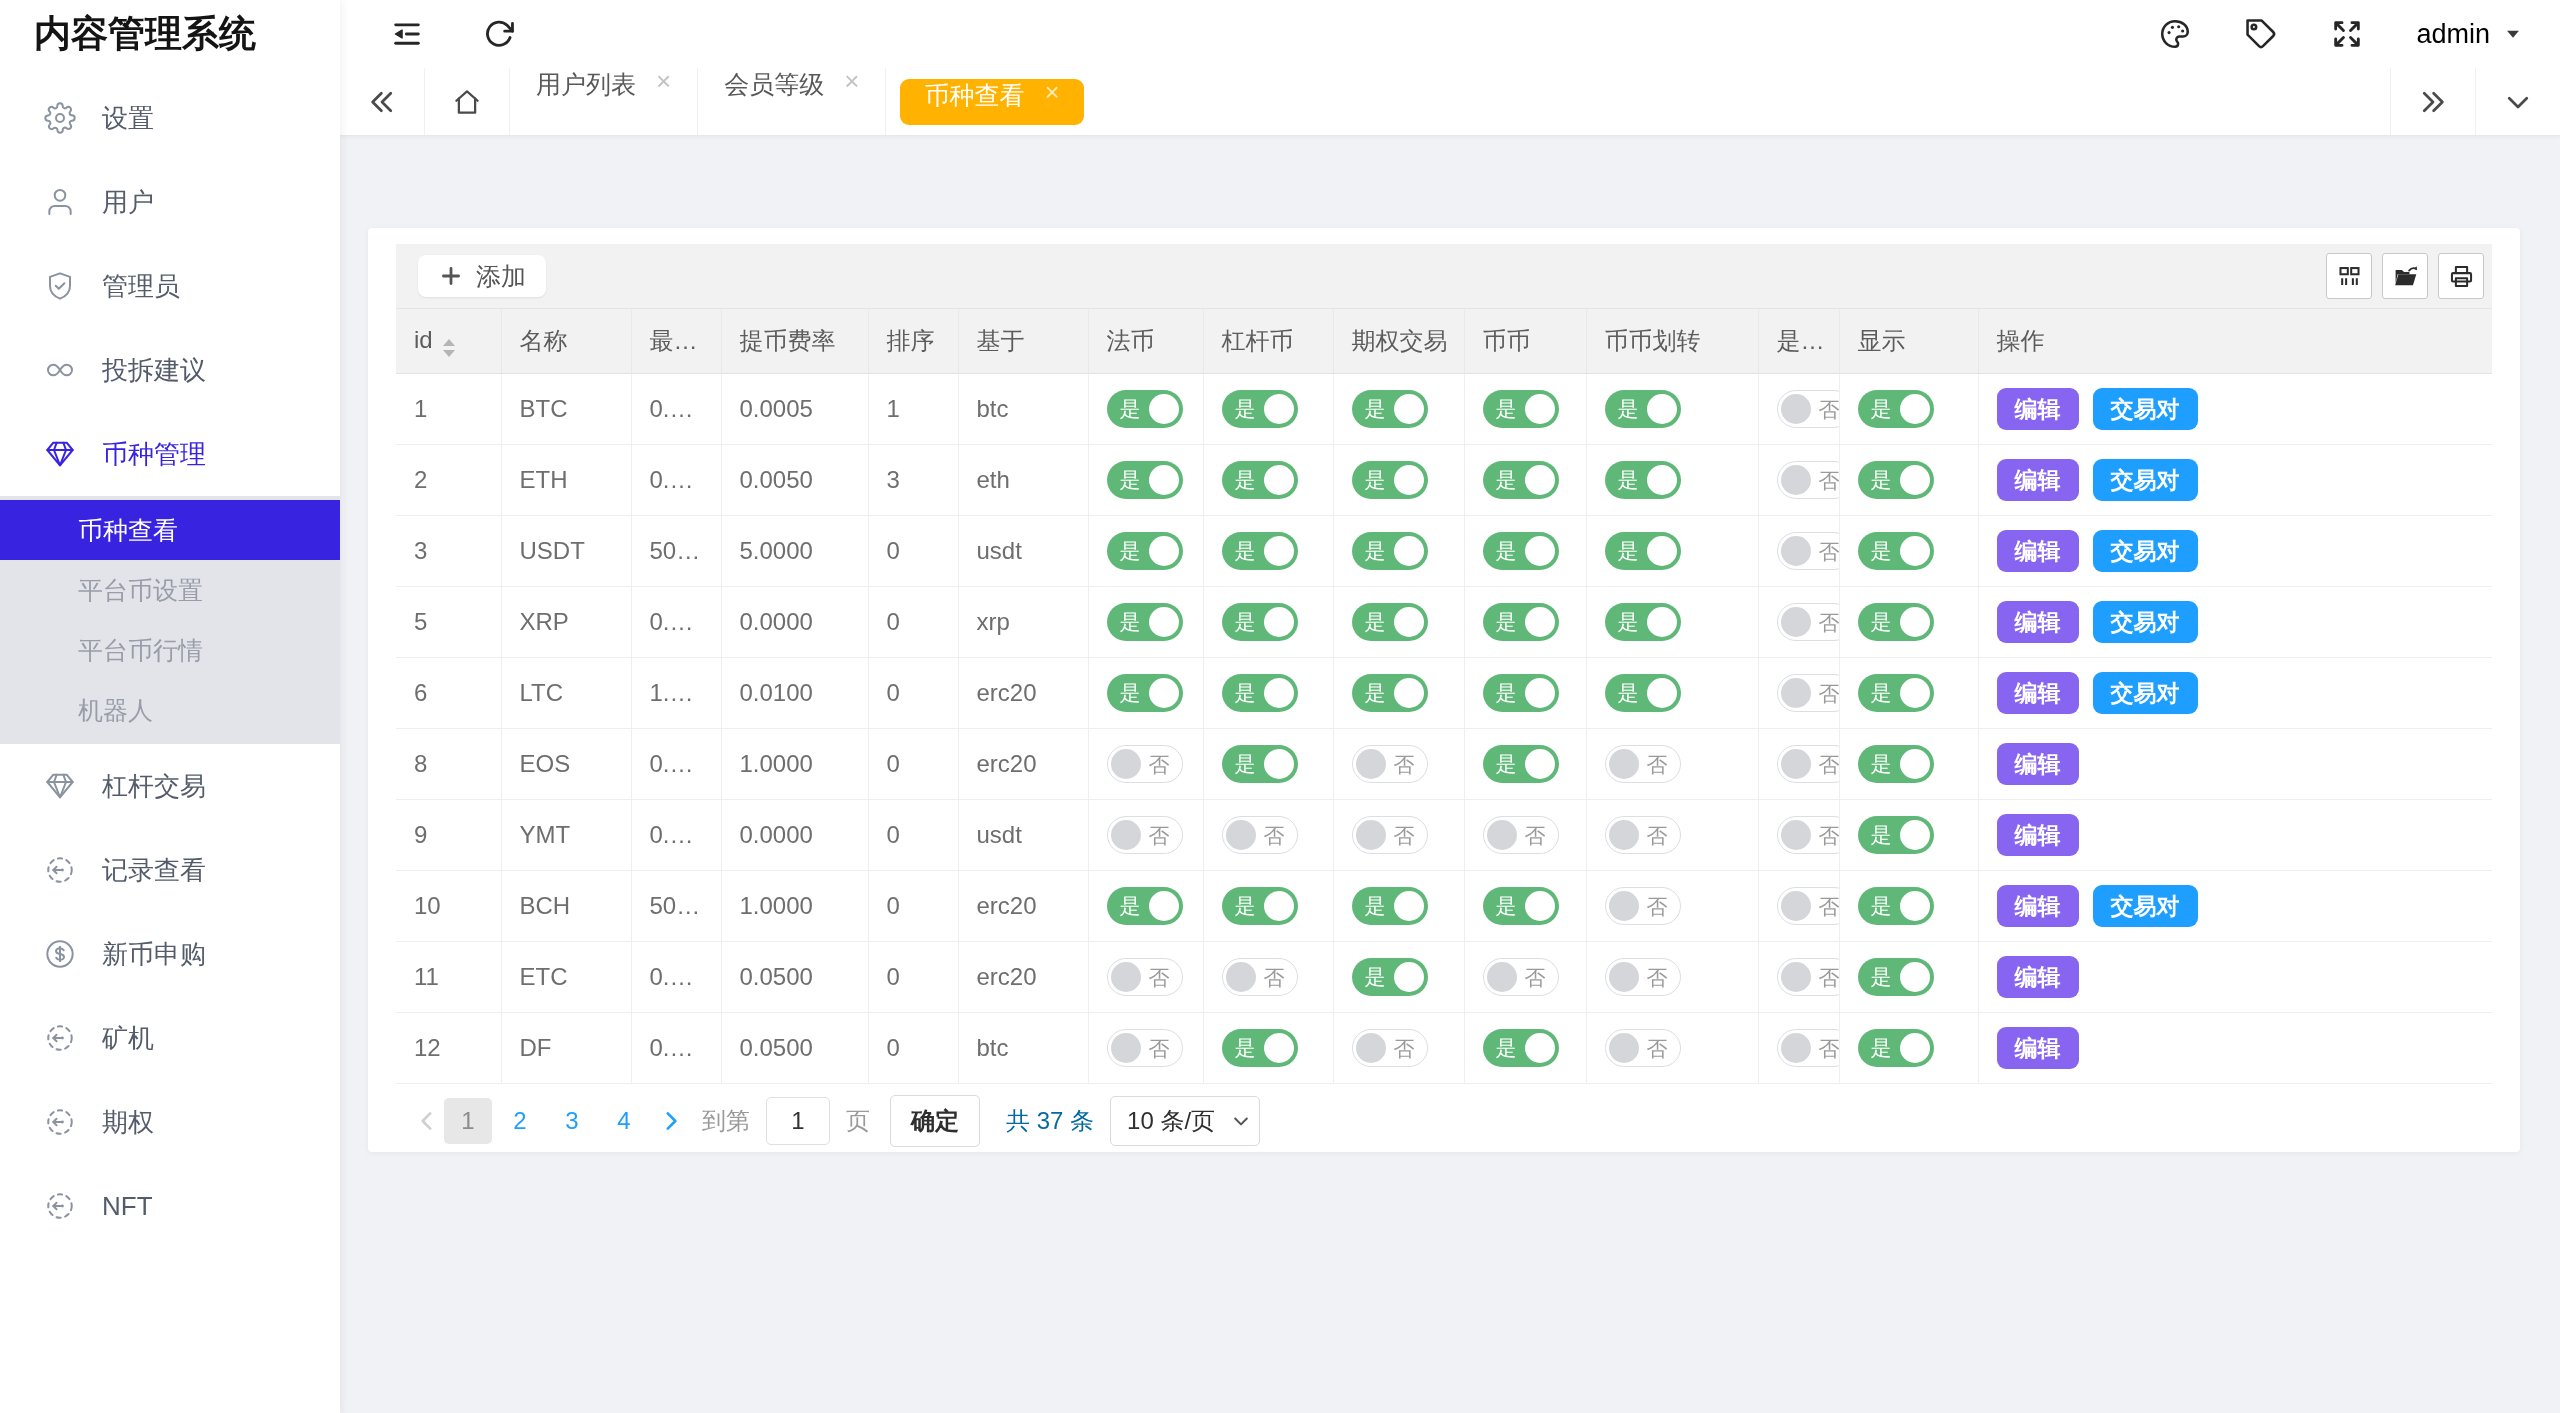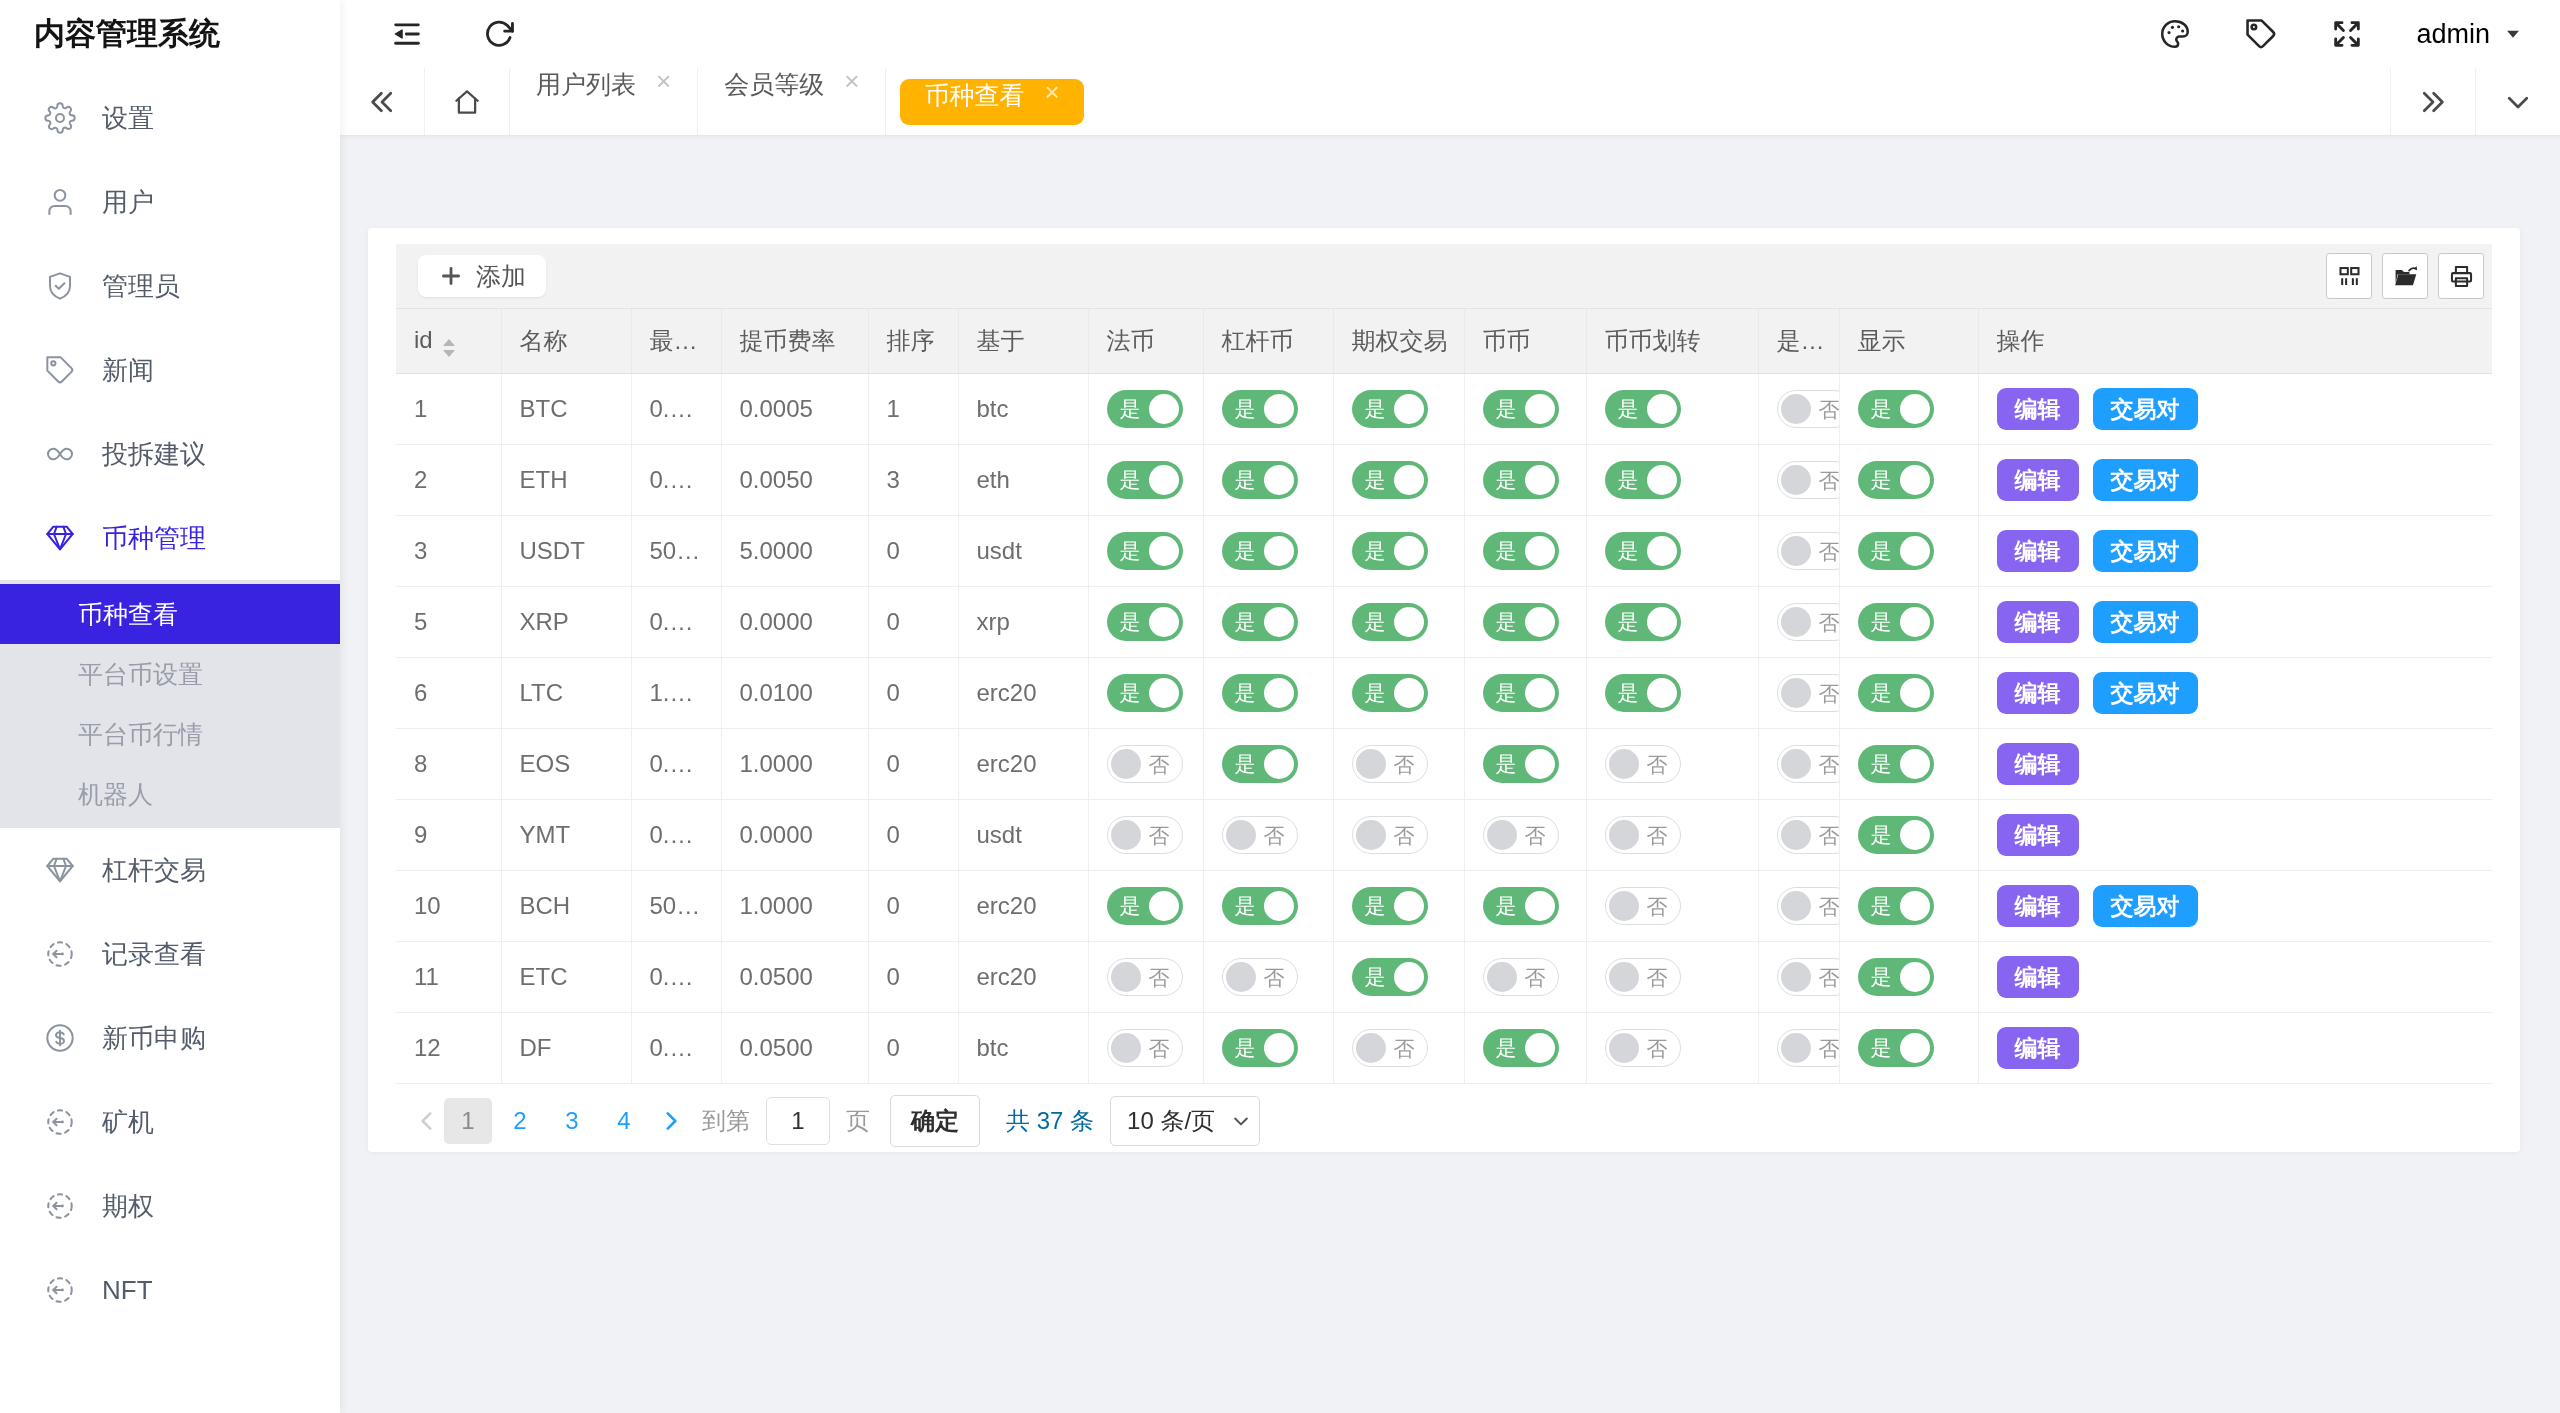--- a/index.html
+++ b/index.html
@@ -8,21 +8,21 @@
        -webkit-font-smoothing:antialiased}
   :root{
     --primary:#3723e0; --tab-active:#ffb200; --toggle-on:#5fb878;
     --btn-edit:#8765f0; --btn-pair:#1e9fff; --link:#1e9fff;
   }
   .app{display:flex;width:100%;height:100%}
 
   
   .sidebar{width:340px;flex:none;background:#fff;box-shadow:2px 0 8px rgba(0,21,41,.06);
            position:relative;z-index:3;overflow:hidden}
-  .logo{height:68px;line-height:68px;padding-left:34px;font-size:31px;font-weight:700;color:#141414}
+  .logo{height:68px;line-height:68px;padding-left:34px;font-size:37px;font-weight:700;color:#141414}
   .nav{padding-top:8px}
   .nav-item{height:84px;display:flex;align-items:center;padding-left:44px;gap:26px;
             font-size:26px;color:#545c6b;cursor:pointer}
   .nav-item .icon{width:32px;height:32px;color:#8b93a0;display:inline-flex;flex:none}
   .icon svg{width:100%;height:100%}
   .nav-item.active{color:var(--primary)}
   .nav-item.active .icon{color:var(--primary)}
   .submenu{background:#e2e4e9;padding:4px 0}
   .submenu-item{height:60px;line-height:60px;padding-left:78px;font-size:25px;color:#989da9;cursor:pointer}
   .submenu-item.active{background:var(--primary);color:#fff}
@@ -144,29 +144,20 @@
           <span class="nav-label">用户</span>
         </div>
         <div class="nav-item">
           <span class="icon">
             <svg xmlns="http://www.w3.org/2000/svg" viewBox="0 0 24 24" fill="none" stroke="currentColor" stroke-width="1.5" stroke-linecap="round" stroke-linejoin="round">
               <path d="M12 21.5c-4.5-1.8-7.5-5.2-7.5-9.5V5.2L12 2.5l7.5 2.7V12c0 4.3-3 7.7-7.5 9.5z"></path>
               <path d="m8.8 11.8 2.3 2.3 4.2-4.2"></path>
             </svg>
           </span>
           <span class="nav-label">管理员</span>
-        </div>
-        <div class="nav-item">
-          <span class="icon">
-            <svg xmlns="http://www.w3.org/2000/svg" viewBox="0 0 24 24" fill="none" stroke="currentColor" stroke-width="1.5" stroke-linecap="round" stroke-linejoin="round">
-              <path d="M20.6 13.4 13.4 20.6a2 2 0 0 1-2.8 0L2.5 12.5V2.5h10l8.1 8.1a2 2 0 0 1 0 2.8z"></path>
-              <circle cx="7" cy="7" r="1.6"></circle>
-            </svg>
-          </span>
-          <span class="nav-label">新闻</span>
         </div>
         <div class="nav-item">
           <span class="icon">
             <svg xmlns="http://www.w3.org/2000/svg" viewBox="0 0 24 24" fill="none" stroke="currentColor" stroke-width="1.5" stroke-linecap="round" stroke-linejoin="round">
               <path d="M12 12c-1.5-2.5-3-4-5-4-2.2 0-4 1.8-4 4s1.8 4 4 4c2 0 3.5-1.5 5-4zm0 0c1.5 2.5 3 4 5 4 2.2 0 4-1.8 4-4s-1.8-4-4-4c-2 0-3.5 1.5-5 4z"></path>
             </svg>
           </span>
           <span class="nav-label">投拆建议</span>
         </div>
         <div class="nav-item active">

